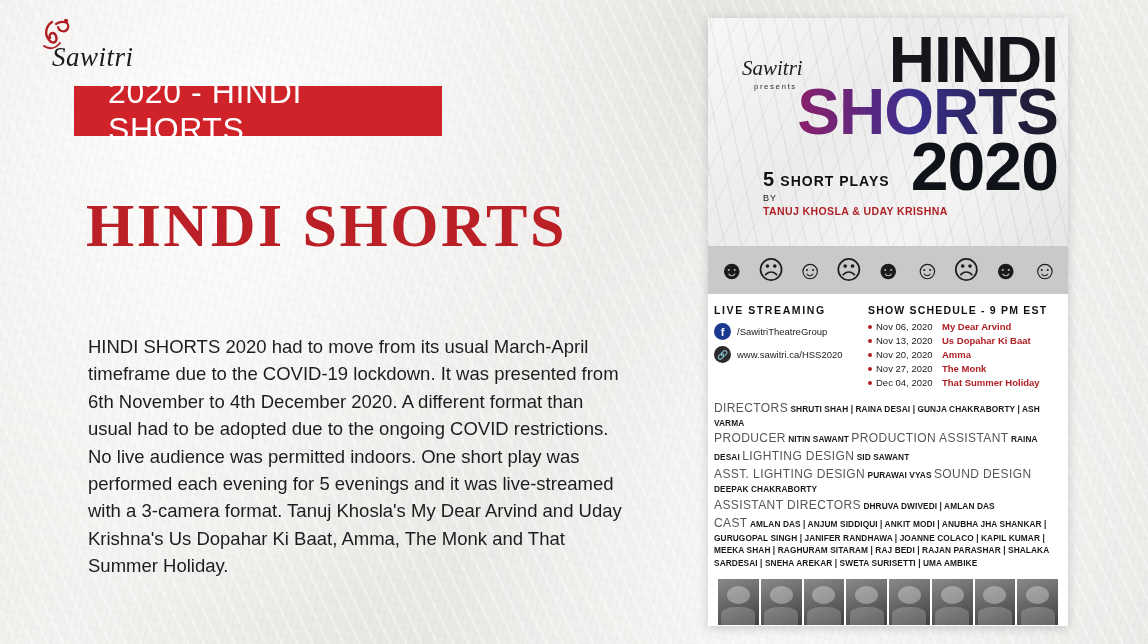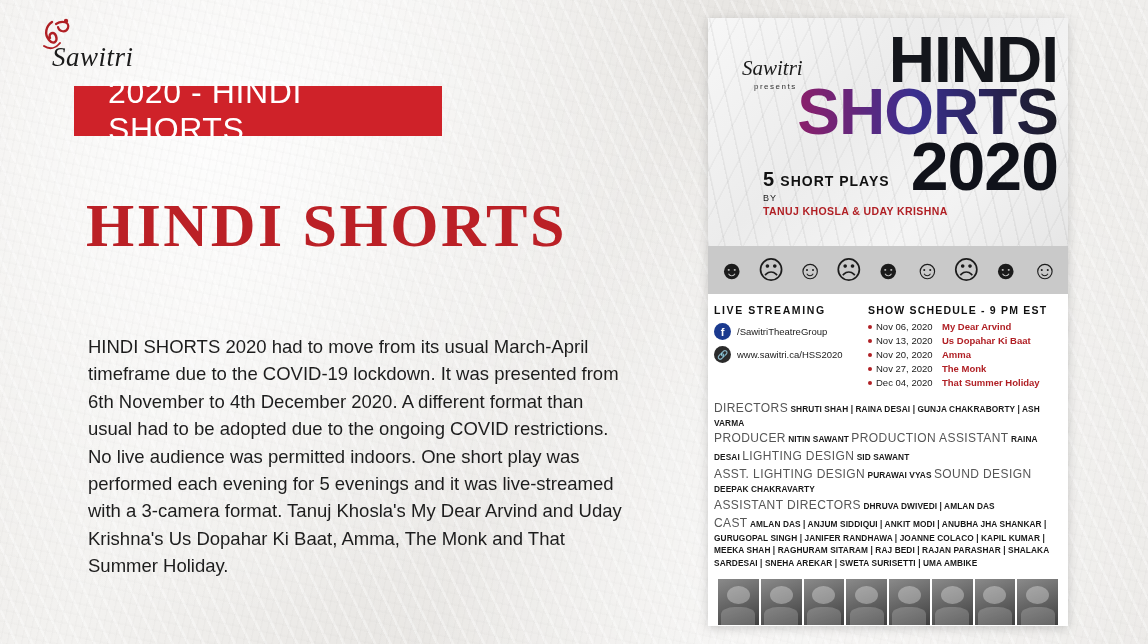--- a/index.html
+++ b/index.html
@@ -447,21 +447,21 @@
           <span class="val">NITIN SAWANT</span>
           <span class="lbl">PRODUCTION ASSISTANT</span>
           <span class="val">RAINA DESAI</span>
           <span class="lbl">LIGHTING DESIGN</span>
           <span class="val">SID SAWANT</span>
         </div>
         <div>
           <span class="lbl">ASST. LIGHTING DESIGN</span>
           <span class="val">PURAWAI VYAS</span>
           <span class="lbl">SOUND DESIGN</span>
-          <span class="val">DEEPAK CHAKRAVARTY</span>
+          <span class="val">DEEPAK CHAKRABORTY</span>
         </div>
         <div>
           <span class="lbl">ASSISTANT DIRECTORS</span>
           <span class="val">DHRUVA DWIVEDI | AMLAN DAS</span>
         </div>
         <div>
           <span class="lbl">CAST</span>
           <span class="val">AMLAN DAS | ANJUM SIDDIQUI | ANKIT MODI | ANUBHA JHA SHANKAR | GURUGOPAL SINGH | JANIFER RANDHAWA | JOANNE COLACO | KAPIL KUMAR | MEEKA SHAH | RAGHURAM SITARAM | RAJ BEDI | RAJAN PARASHAR | SHALAKA SARDESAI | SNEHA AREKAR | SWETA SURISETTI | UMA AMBIKE</span>
         </div>
       </div>

